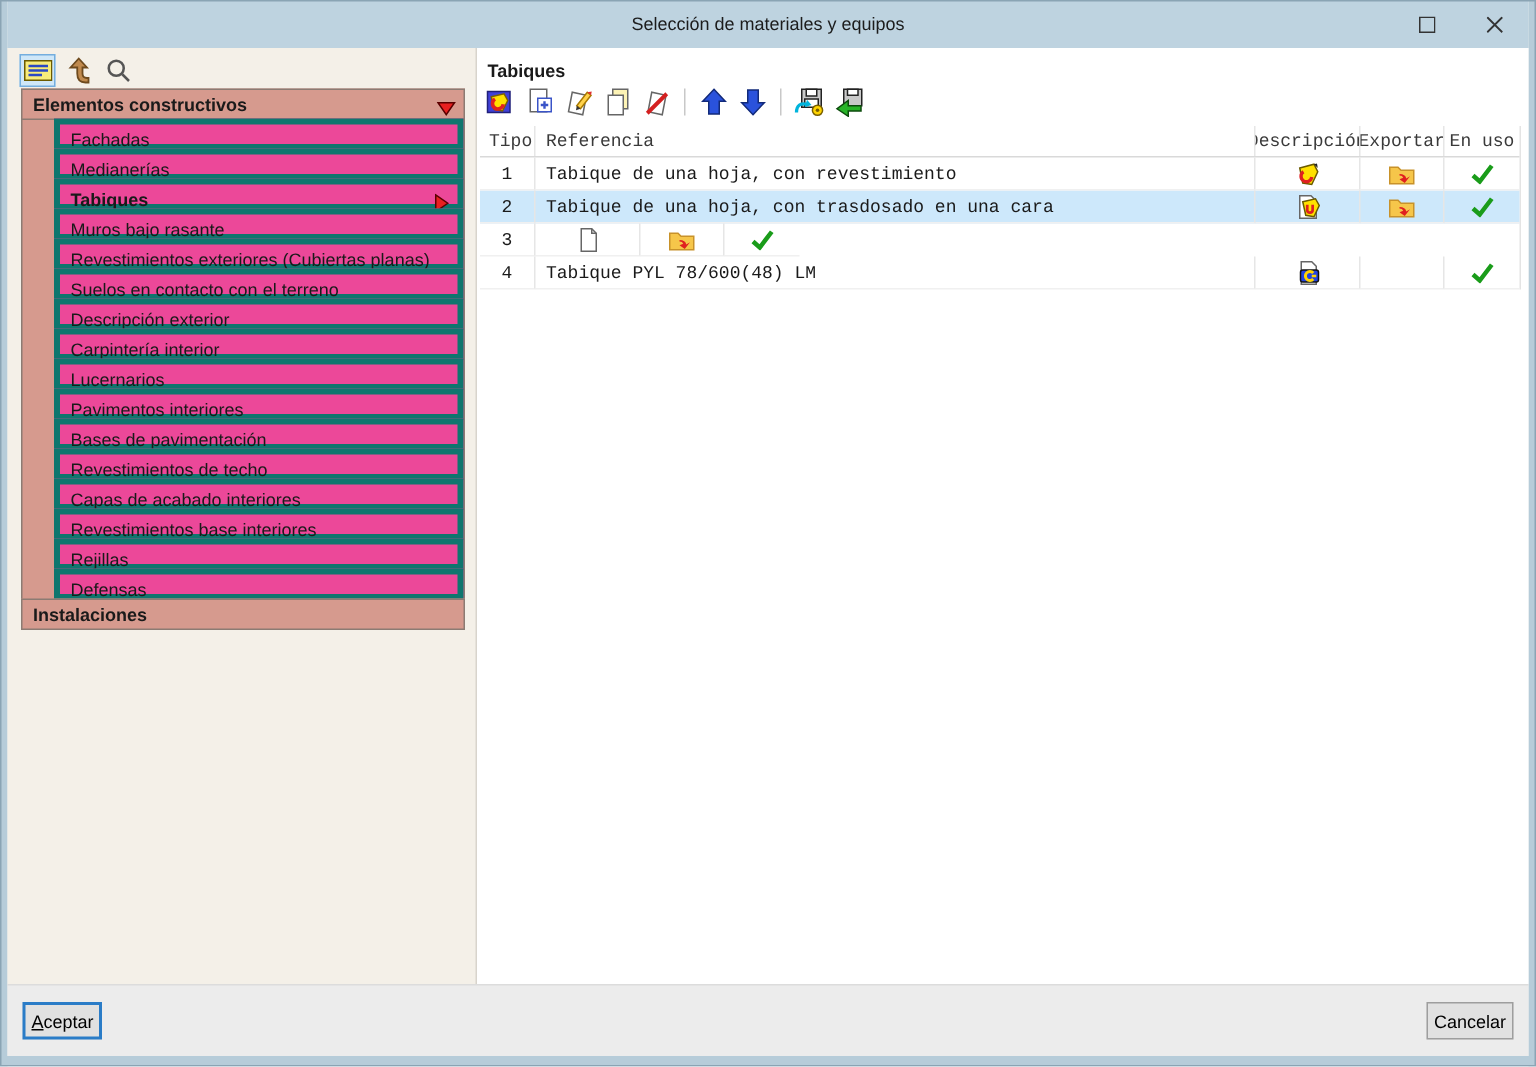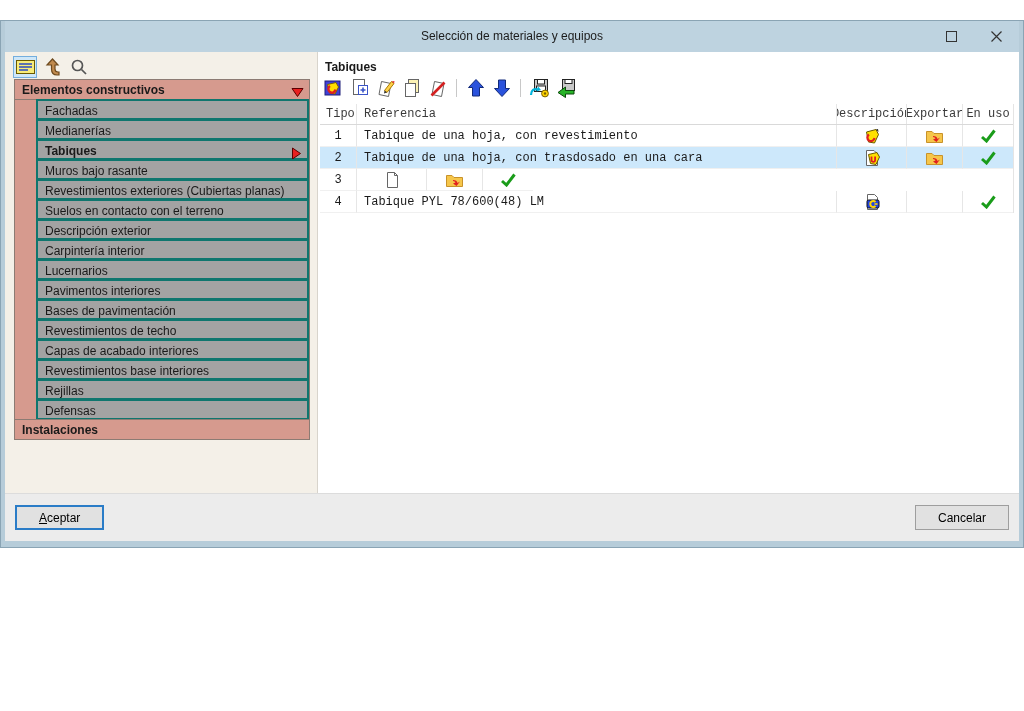--- a/index.html
+++ b/index.html
@@ -1,23 +1,23 @@
 <!DOCTYPE html>
 <html><head>
 <meta charset="utf-8">
 <style>
   * { box-sizing: border-box; margin: 0; padding: 0; }
   html,body { width:1024px; height:711px; }
   body { font-family:"Liberation Sans", sans-serif; font-size:12px; color:#1a1a1a; }
 
   .window {
-    width:1024px; height:528px;
+    width:1024px; height:711px;
     border-left:5px solid #b6ccd9; border-right:5px solid #b6ccd9; border-bottom:7px solid #b6ccd9;
     outline:1px solid #8aa4b4; outline-offset:-1px;
-    display:flex; flex-direction:column; background:#f0f0f0;margin-top:20px;
+    display:flex; flex-direction:column; background:#f0f0f0;
   }
 
   
   .titlebar { height:32px; background:#bed3e0; display:flex; align-items:center; flex:0 0 32px; }
   .titlebar .title { flex:1; text-align:center; color:#1c1c1c; padding-left:90px; }
   .winbtn { width:45px; height:32px; display:flex; align-items:center; justify-content:center; cursor:default; }
   .winbtn svg { display:block; }
 
   
   .content { flex:1; display:flex; min-height:0; }
@@ -25,21 +25,21 @@
   
   .sidebar { width:313px; background:#f4f0e8; border-right:1px solid #d8d4cc; display:flex; flex-direction:column; }
   .side-toolbar { height:26px; display:flex; align-items:center; gap:3px; padding-left:8px; padding-top:3px; }
   .side-tool { width:24px; height:22px; display:flex; align-items:center; justify-content:center; border:1px solid transparent; }
   .side-tool.selected { background:#cfe7f8; border:1px solid #74aede; }
 
   .tree { margin:2px 7px 0 9px; }
   .tree-group-header { position:relative; height:21px; line-height:20px; background:#d69a8e; border:1px solid #8c7b73;
                        font-weight:bold; padding-left:7px; margin-top:-1px; }
   .tree-items { background:#d69a8e; border-left:1px solid #8c7b73; border-right:1px solid #8c7b73; }
-  .tree-item { position:relative; height:21px; line-height:20px; background:#a3a3a3; border:2px solid #0f766e;
+  .tree-item { position:relative; height:21px; line-height:20px; background:#ec4899; border:4px solid #0f766e;
                margin-left:21px; margin-top:-1px; padding-left:7px; }
   .tree-item.selected { font-weight:bold; }
   .tri { position:absolute; right:5px; top:4px; }
 
   
   .main { flex:1; background:#ffffff; display:flex; flex-direction:column; min-width:0; }
   .panel-title { font-weight:bold; padding:8px 0 2px 7px; height:24px; }
   .main-toolbar { display:flex; align-items:center; gap:3px; padding:1px 0 3px 4px; height:26px; }
   .tbtn { width:23px; height:22px; display:flex; align-items:center; justify-content:center; }
   .tsep { width:1px; height:18px; background:#c8c8c8; margin:0 4px; }
@@ -54,21 +54,21 @@
   .trow:not(.header) .tcell { border-bottom:1px solid #f0f0f0; }
   .c-tipo { flex:0 0 37px; justify-content:center; }
   .c-ref  { flex:1; padding-left:7px; }
   .c-desc { flex:0 0 70px; justify-content:center; }
   .c-exp  { flex:0 0 56px; justify-content:center; }
   .c-uso  { flex:0 0 50px; justify-content:center; }
   .trow.header .c-tipo { justify-content:flex-start; padding-left:6px; }
 
   
   .footer { flex:0 0 48px; background:#ececec; border-top:1px solid #dcdcdc; display:flex; align-items:center; }
-  .btn { height:25px; background:#e1e1e1; border:1px solid #9e9e9e; padding:0 22px; font-size:12px;
+  .btn { height:25px; background:#e1e1e1; border:1px solid #9e9e9e; padding:0 4px; font-size:12px;
          font-family:"Liberation Sans", sans-serif; display:flex; align-items:center; }
   .btn.default { border:2px solid #2a7cc7; margin-left:10px; }
   .btn.cancel { margin-right:10px; margin-left:auto; }
   .icon { display:inline-flex; align-items:center; justify-content:center; }
   .icon svg { display:block; }
 </style>
 </head>
 <body>
 
 <div class="window">

